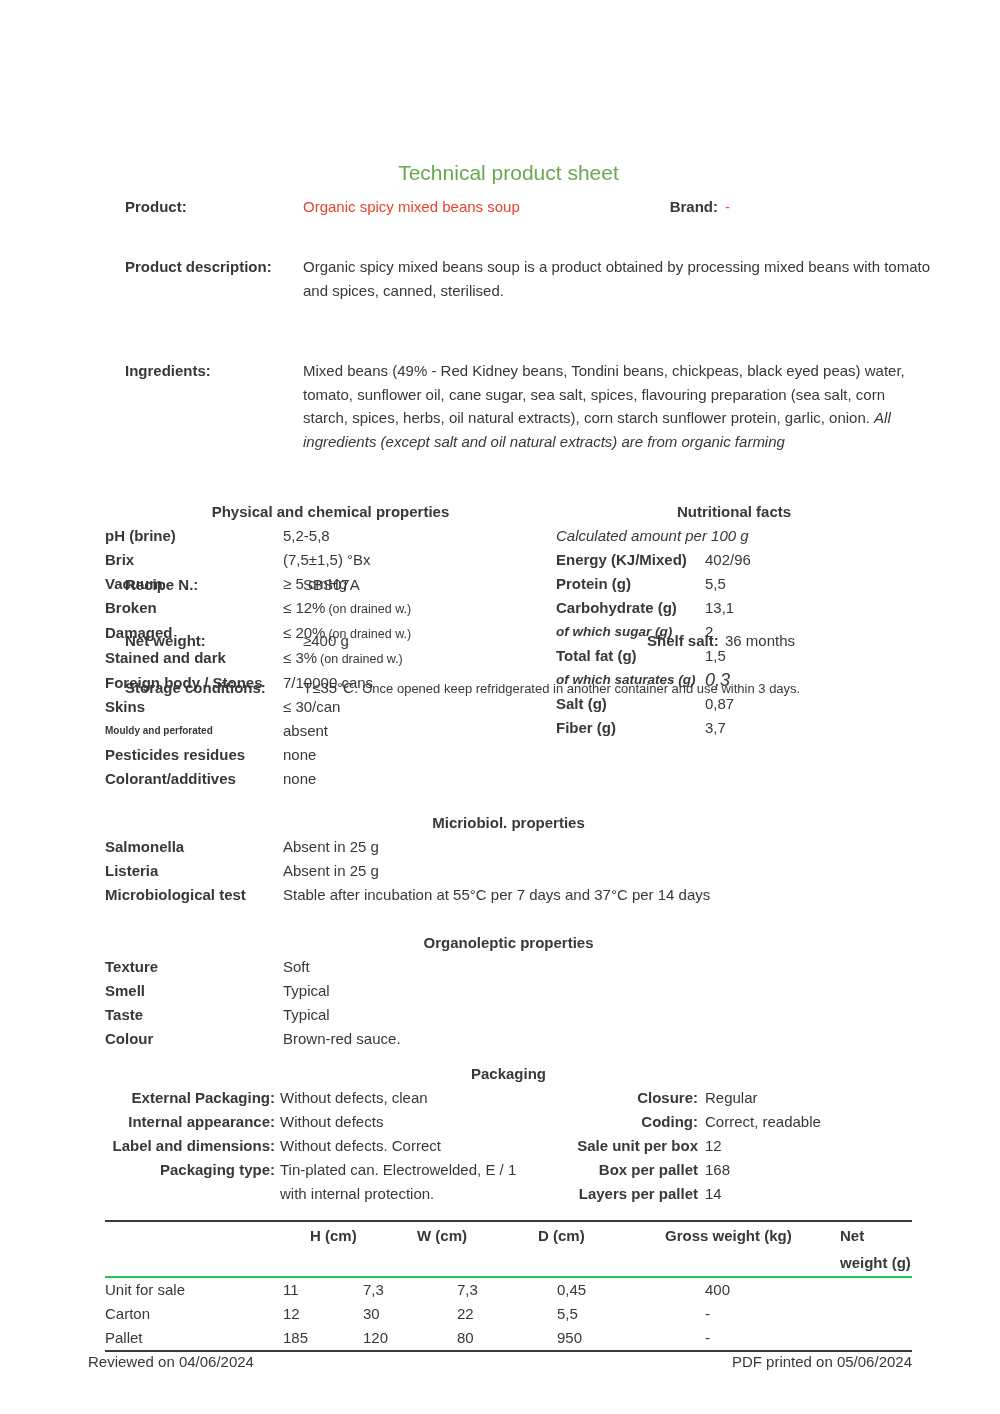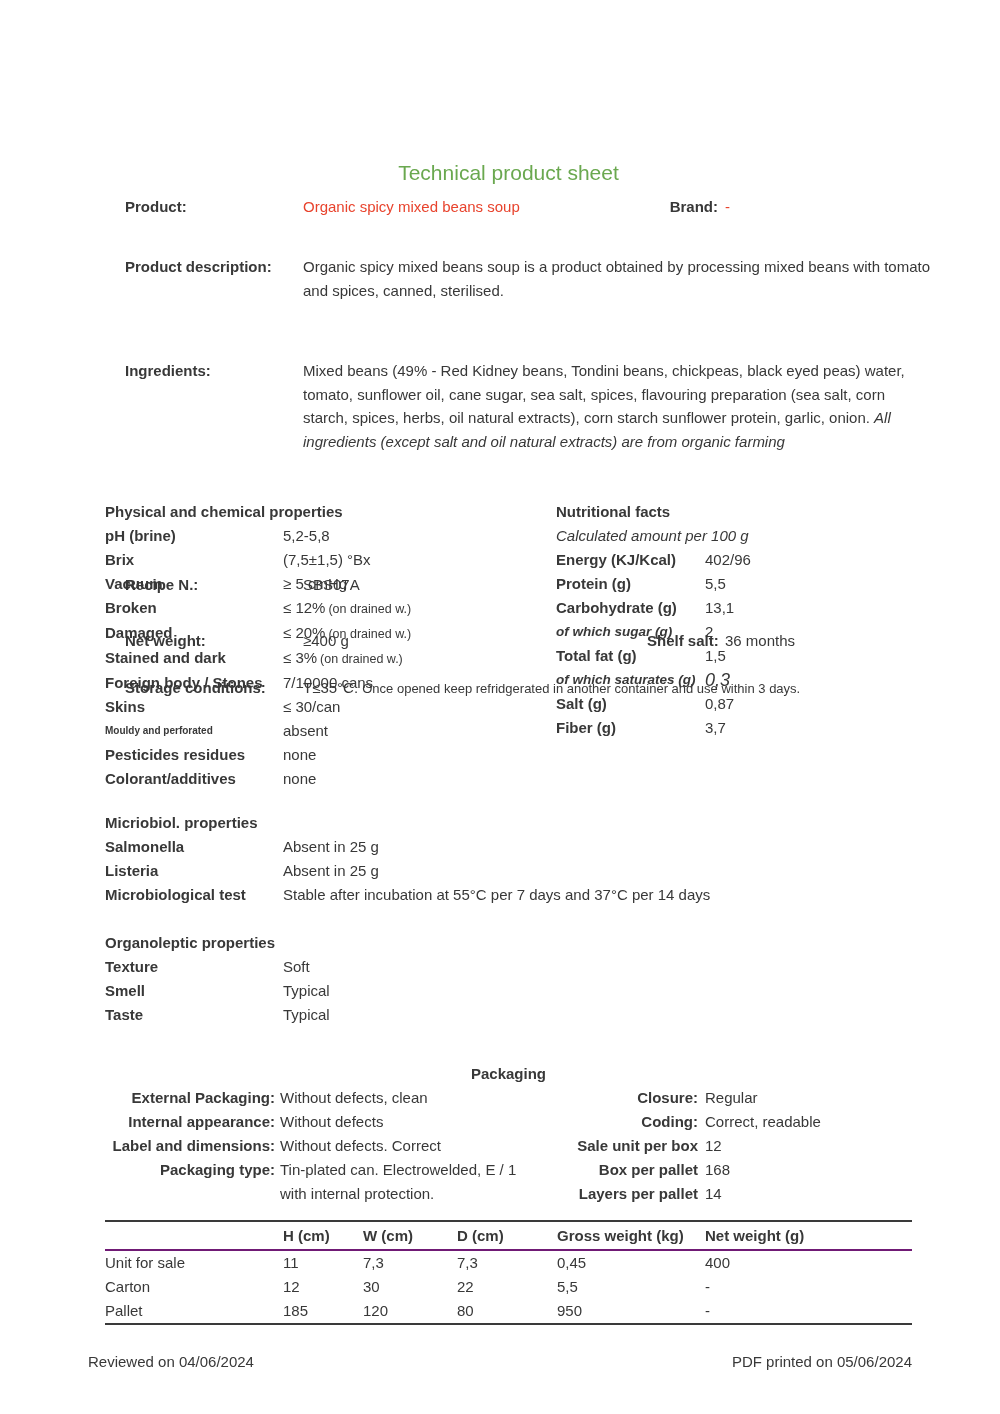--- a/index.html
+++ b/index.html
@@ -23,21 +23,21 @@
   #row-product{top:195px;}
   #row-desc{top:231px;}
   #row-ingredients{top:288px;}
   #row-recipe{top:408px;}
   #row-netweight{top:440px;}
   #row-storage{top:463px;}
 
   #props{top:500px;display:flex;}
   .col-left{width:451px;flex:none;}
   .col-right{flex:1;}
-  .h{font-weight:bold;line-height:24px;}
+  .h{font-weight:bold;line-height:24px;text-align:center;}
   .prow{display:flex;line-height:24px;}
   .prow .k{width:178px;flex:none;font-weight:600;}
   .prow .v{flex:1;}
   .col-right .prow .k{width:149px;}
   .note{font-size:12.5px;margin-left:3px;}
   .sub{font-style:italic;line-height:24px;}
   .small-k .k{font-size:10px;}
   .it-k .k{font-style:italic;font-size:13.5px;}
   .it-v .v{font-style:italic;font-size:18px;}
 
@@ -47,21 +47,21 @@
   #packaging{top:1062px;}
   .pkg-h{text-align:center;font-weight:bold;line-height:24px;}
   .pkg-grid{display:grid;grid-template-columns:175px 260px 158px 1fr;line-height:24px;}
   .pkg-grid .c1{text-align:right;font-weight:bold;padding-right:5px;white-space:nowrap;}
   .pkg-grid .c2{white-space:nowrap;}
   .pkg-grid .c3{text-align:right;font-weight:bold;white-space:nowrap;}
   .pkg-grid .c4{padding-left:7px;white-space:nowrap;}
 
   #dims{top:1220px;border-top:2px solid #3a3a3a;border-bottom:2px solid #3a3a3a;}
   .trow{display:grid;grid-template-columns:178px 80px 94px 100px 148px 1fr;line-height:24px;}
-  .trow.thead{font-weight:bold;line-height:27px;border-bottom:2px solid #701a75;}
+  .trow.thead{font-weight:bold;line-height:27px;border-bottom:2px solid #22c55e;gap:27px;}
 
   #footer{position:absolute;left:88px;right:88px;top:1352px;display:flex;
           justify-content:space-between;line-height:20px;}
 </style>
 </head>
 <body>
 
 <div class="page">
   <div class="content">
 
@@ -150,21 +150,21 @@
           </div>
         <div class="prow">
             <span class="k">Colorant/additives</span>
             <span class="v"><span>none</span></span>
           </div>
       </div>
       <div class="col-right">
         <div class="h">Nutritional facts</div>
         <div class="sub">Calculated amount per 100 g</div>
         <div class="prow">
-            <span class="k">Energy (KJ/Kcal)</span>
+            <span class="k">Energy (KJ/Mixed)</span>
             <span class="v">402/96</span>
           </div>
         <div class="prow">
             <span class="k">Protein (g)</span>
             <span class="v">5,5</span>
           </div>
         <div class="prow">
             <span class="k">Carbohydrate (g)</span>
             <span class="v">13,1</span>
           </div>
@@ -213,20 +213,24 @@
           <span class="k">Texture</span>
           <span class="v">Soft</span>
         </div>
       <div class="prow">
           <span class="k">Smell</span>
           <span class="v">Typical</span>
         </div>
       <div class="prow">
           <span class="k">Taste</span>
           <span class="v">Typical</span>
+        </div>
+      <div class="prow">
+          <span class="k">Colour</span>
+          <span class="v">Brown-red sauce.</span>
         </div>
     </div>
 
     <div class="sec" id="packaging">
       <div class="pkg-h">Packaging</div>
       <div class="pkg-grid">
         <span class="c1">External Packaging:</span>
           <span class="c2">Without defects, clean</span>
           <span class="c3">Closure:</span>
           <span class="c4">Regular</span>

